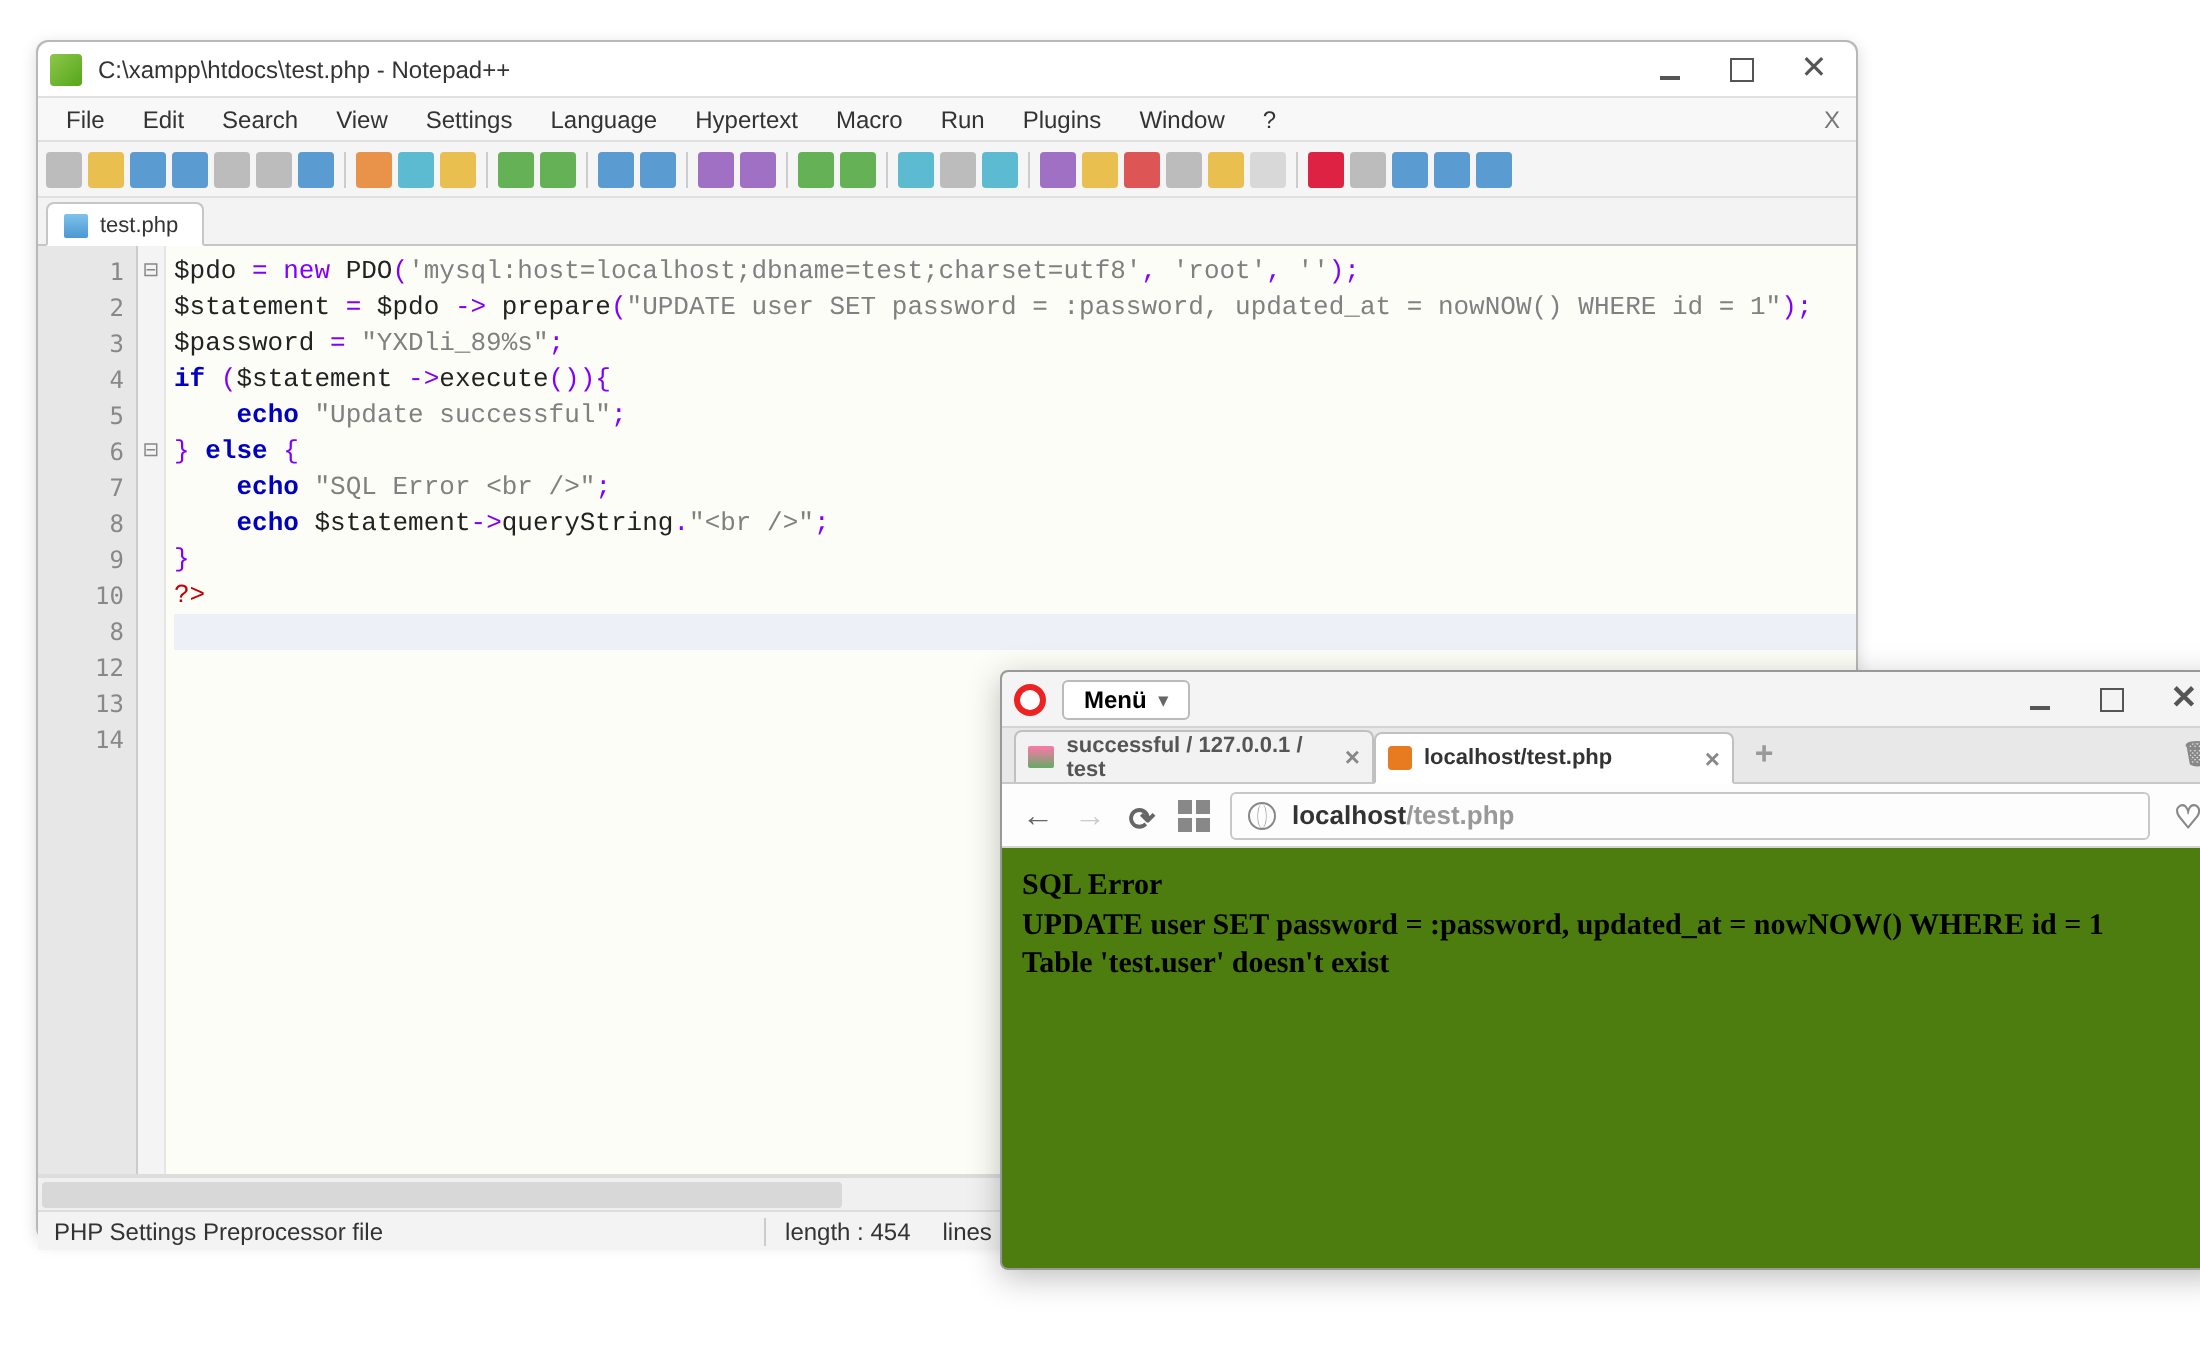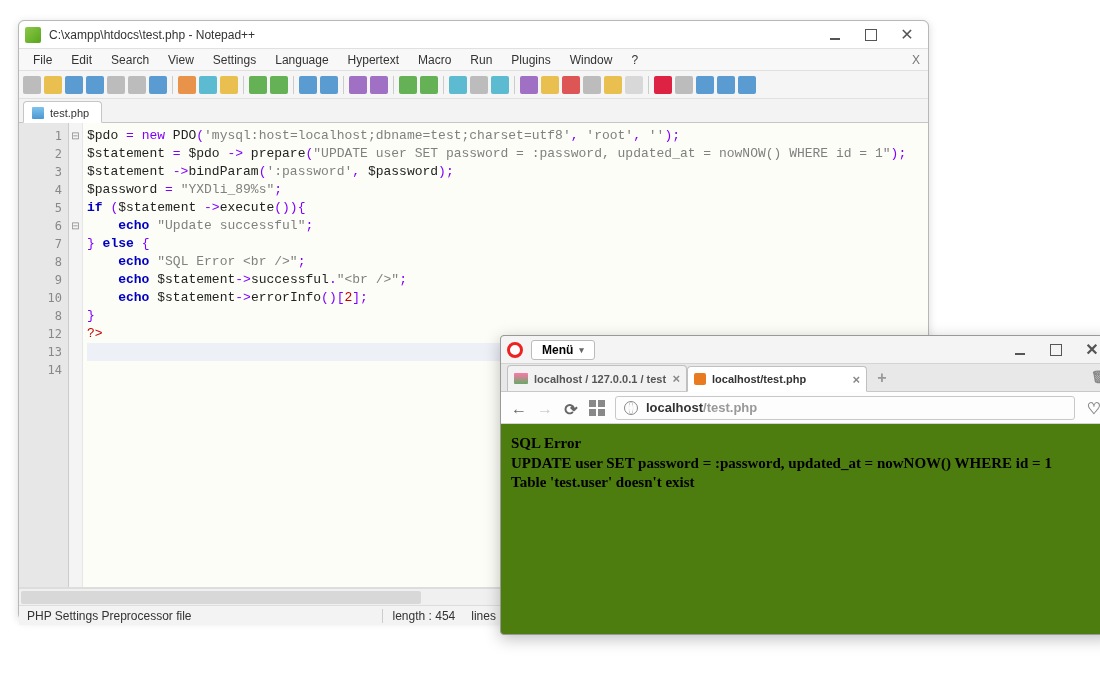--- a/index.html
+++ b/index.html
@@ -186,28 +186,26 @@
         <div></div>
         <div></div>
         <div></div>
         <div></div>
         <div></div>
         <div></div>
     </div>
     <div class="code">
       <div class="code-line"><span class="k-var">$pdo</span><span class="k-op"> = </span><span class="k-new">new</span><span class="k-func"> PDO</span><span class="k-punc">(</span><span class="k-str">'mysql:host=localhost;dbname=test;charset=utf8'</span><span class="k-punc">, </span><span class="k-str">'root'</span><span class="k-punc">, </span><span class="k-str">''</span><span class="k-punc">);</span></div>
       <div class="code-line"><span class="k-var">$statement</span><span class="k-op"> = </span><span class="k-var">$pdo</span><span class="k-op"> -&gt; </span><span class="k-func">prepare</span><span class="k-punc">(</span><span class="k-str">"UPDATE user SET password = :password, updated_at = nowNOW() WHERE id = 1"</span><span class="k-punc">);</span></div>
-      <div class="code-line"><span class="k-var">$statement</span><span class="k-op"> -&gt;</span><span class="k-func">bindParam</span><span class="k-punc">(</span><span class="k-str">':password'</span><span class="k-punc">, </span><span class="k-var">$password</span><span class="k-punc">);</span></div>
       <div class="code-line"><span class="k-var">$password</span><span class="k-op"> = </span><span class="k-str">"YXDli_89%s"</span><span class="k-punc">;</span></div>
       <div class="code-line"><span class="k-kw">if</span><span class="k-punc"> (</span><span class="k-var">$statement</span><span class="k-op"> -&gt;</span><span class="k-func">execute</span><span class="k-punc">()){</span></div>
       <div class="code-line"><span>    </span><span class="k-kw">echo</span><span> </span><span class="k-str">"Update successful"</span><span class="k-punc">;</span></div>
       <div class="code-line"><span class="k-punc">} </span><span class="k-kw">else</span><span class="k-punc"> {</span></div>
       <div class="code-line"><span>    </span><span class="k-kw">echo</span><span> </span><span class="k-str">"SQL Error &lt;br /&gt;"</span><span class="k-punc">;</span></div>
-      <div class="code-line"><span>    </span><span class="k-kw">echo</span><span> </span><span class="k-var">$statement</span><span class="k-op">-&gt;</span><span class="k-func">successful</span><span class="k-punc">.</span><span class="k-str">"&lt;br /&gt;"</span><span class="k-punc">;</span></div>
-      <div class="code-line"><span>    </span><span class="k-kw">echo</span><span> </span><span class="k-var">$statement</span><span class="k-op">-&gt;</span><span class="k-func">errorInfo</span><span class="k-punc">()[</span><span class="k-num">2</span><span class="k-punc">];</span></div>
+      <div class="code-line"><span>    </span><span class="k-kw">echo</span><span> </span><span class="k-var">$statement</span><span class="k-op">-&gt;</span><span class="k-func">queryString</span><span class="k-punc">.</span><span class="k-str">"&lt;br /&gt;"</span><span class="k-punc">;</span></div>
       <div class="code-line"><span class="k-punc">}</span></div>
       <div class="code-line"><span class="k-tag">?&gt;</span></div>
       <div class="code-line cl-hl"></div>
     </div>
   </div>
 
   <div class="hscroll"></div>
 
   <div class="statusbar">
     <span>PHP Settings Preprocessor file</span>
@@ -229,21 +227,21 @@
     <div class="win-btns">
       <div class="win-btn win-min"></div>
       <div class="win-btn win-max"></div>
       <div class="win-btn win-close">✕</div>
     </div>
   </div>
 
   <div class="br-tabbar">
     <div class="br-tab">
       <div class="fav-pma"></div>
-      <span>localhost / 127.0.0.1 / test</span>
+      <span>successful / 127.0.0.1 / test</span>
       <span class="tab-close">×</span>
     </div>
     <div class="br-tab active">
       <div class="fav-xampp"></div>
       <span>localhost/test.php</span>
       <span class="tab-close">×</span>
     </div>
     <div class="tab-add">+</div>
     <div class="tab-trash">🗑</div>
   </div>

